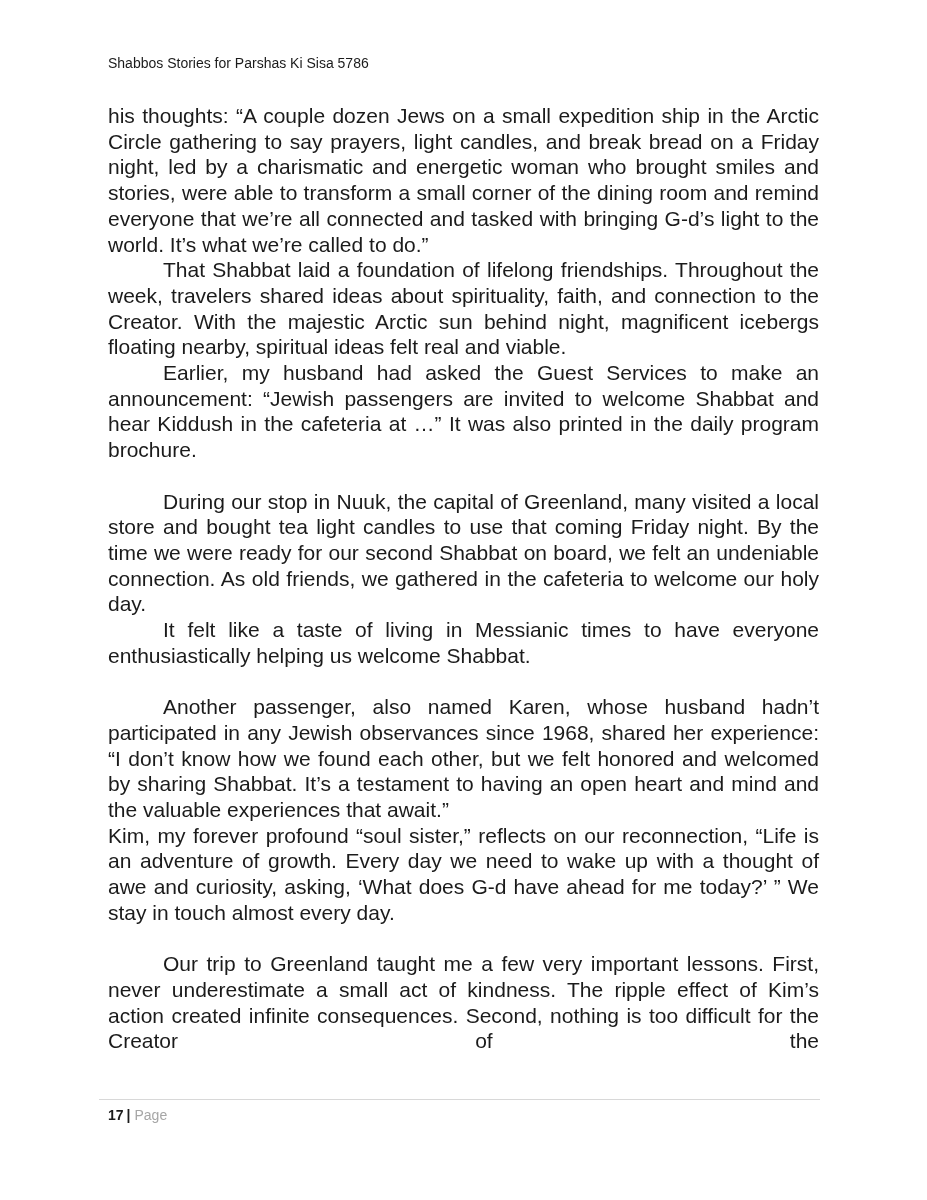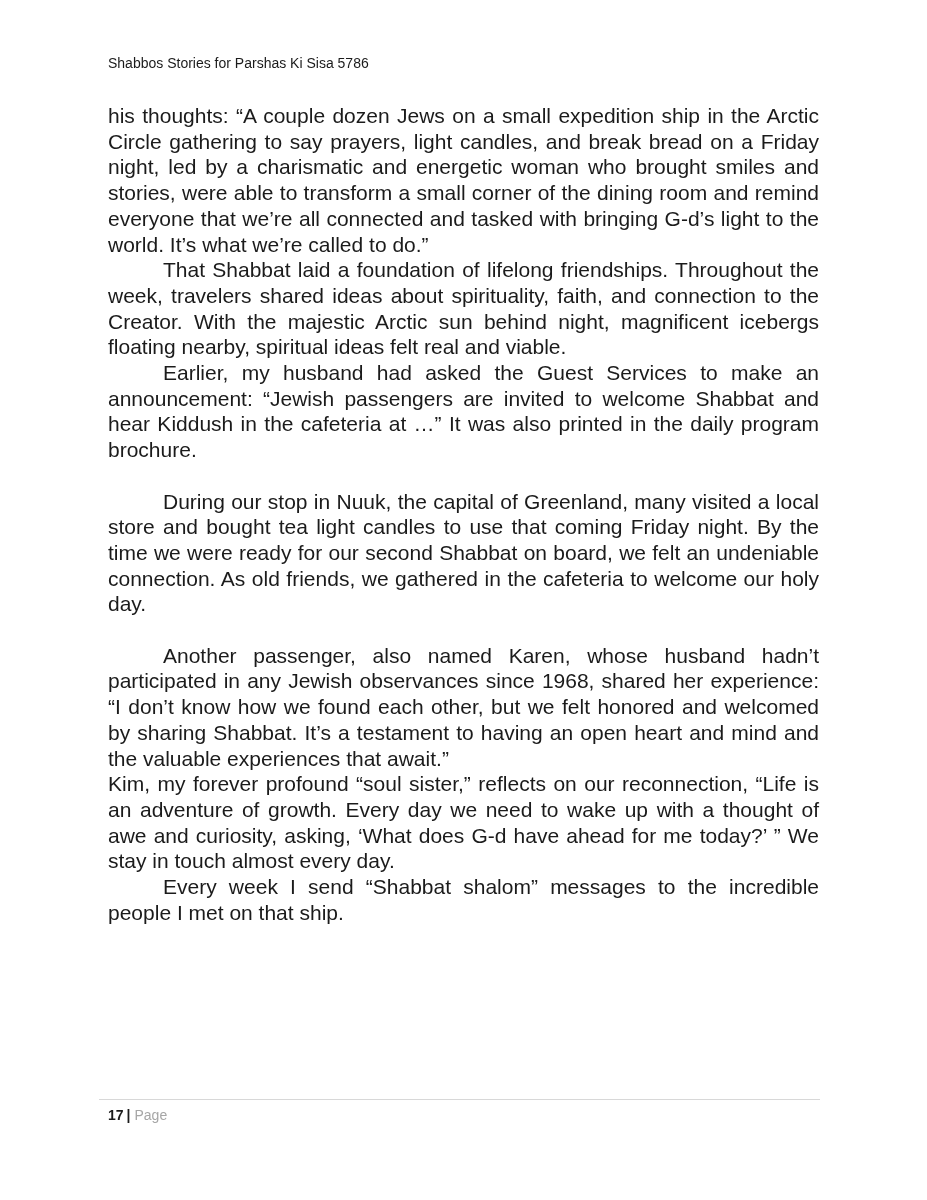--- a/index.html
+++ b/index.html
@@ -64,22 +64,23 @@
 
   <div class="header">
     <span>Shabbos Stories for Parshas Ki Sisa 5786</span>
   </div>
 
   <div class="doc-body" id="doc-body">
       <p class="para">his thoughts: “A couple dozen Jews on a small expedition ship in the Arctic Circle gathering to say prayers, light candles, and break bread on a Friday night, led by a charismatic and energetic woman who brought smiles and stories, were able to transform a small corner of the dining room and remind everyone that we’re all connected and tasked with bringing G-d’s light to the world. It’s what we’re called to do.”</p>
       <p class="para indent">That Shabbat laid a foundation of lifelong friendships. Throughout the week, travelers shared ideas about spirituality, faith, and connection to the Creator. With the majestic Arctic sun behind night, magnificent icebergs floating nearby, spiritual ideas felt real and viable.</p>
       <p class="para indent">Earlier, my husband had asked the Guest Services to make an announcement: “Jewish passengers are invited to welcome Shabbat and hear Kiddush in the cafeteria at …” It was also printed in the daily program brochure.</p>
       <p class="para indent gap">During our stop in Nuuk, the capital of Greenland, many visited a local store and bought tea light candles to use that coming Friday night. By the time we were ready for our second Shabbat on board, we felt an undeniable connection. As old friends, we gathered in the cafeteria to welcome our holy day.</p>
+      <p class="para indent">It felt like a taste of living in Messianic times to have everyone enthusiastically helping us welcome Shabbat.</p>
       <p class="para indent gap">Another passenger, also named Karen, whose husband hadn’t participated in any Jewish observances since 1968, shared her experience: “I don’t know how we found each other, but we felt honored and welcomed by sharing Shabbat. It’s a testament to having an open heart and mind and the valuable experiences that await.”</p>
       <p class="para">Kim, my forever profound “soul sister,” reflects on our reconnection, “Life is an adventure of growth. Every day we need to wake up with a thought of awe and curiosity, asking, ‘What does G-d have ahead for me today?’ ” We stay in touch almost every day.</p>
-      <p class="para indent">Every week I send “Shabbat shalom” messages to the incredible people I met on that ship.</p>
+      <p class="para indent gap cont">Our trip to Greenland taught me a few very important lessons. First, never underestimate a small act of kindness. The ripple effect of Kim’s action created infinite consequences. Second, nothing is too difficult for the Creator of the</p>
     </div>
 
   <div class="footer">
     <span class="pnum">17</span><span class="psep">|</span><span class="plabel">Page</span>
   </div>
 
 </div>
 
 </body></html>

